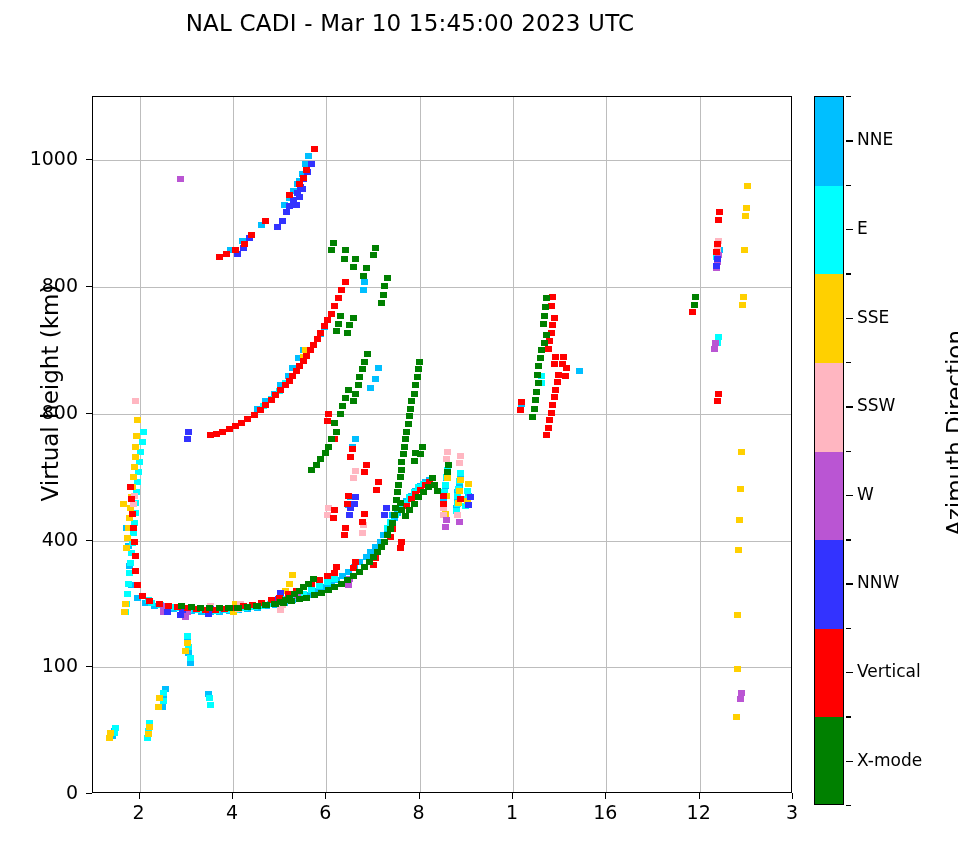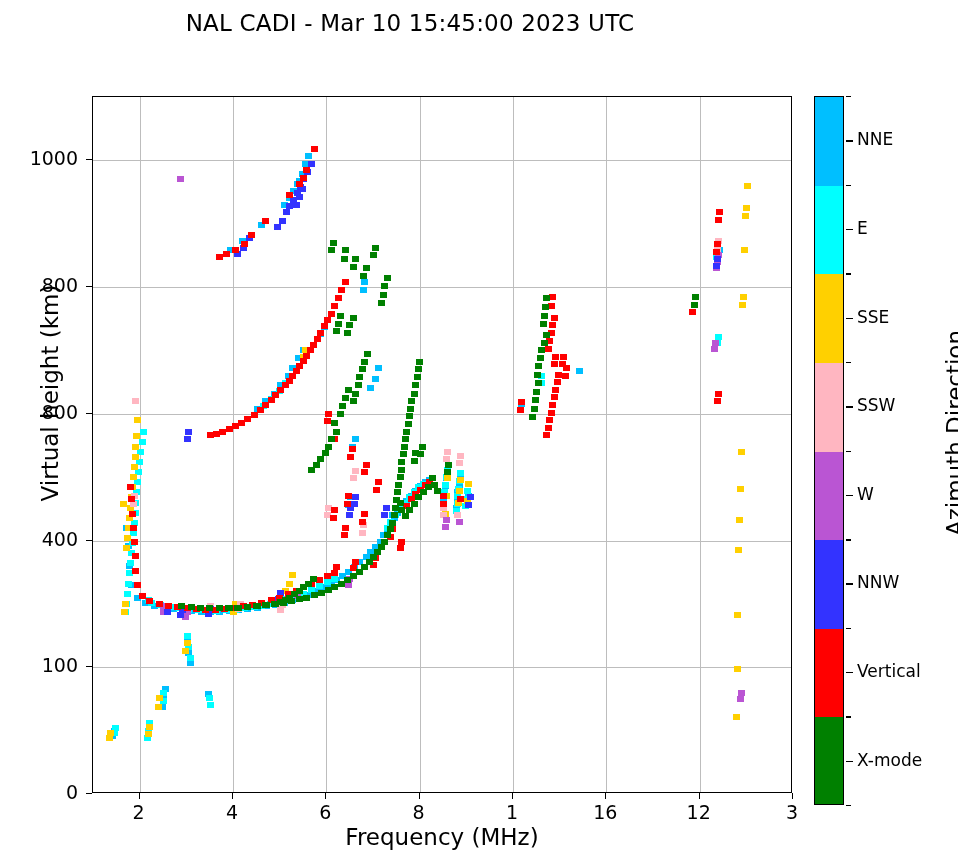--- a/index.html
+++ b/index.html
@@ -703,21 +703,20 @@
       <div class="ytick" style="top: 539.545px;"></div>
       <div class="ylab" style="left: 8px; top: 527.545px;">400</div>
       <div class="ytick" style="top: 412.818px;"></div>
       <div class="ylab" style="left: 8px; top: 400.818px;">800</div>
       <div class="ytick" style="top: 286.091px;"></div>
       <div class="ylab" style="left: 8px; top: 274.091px;">800</div>
       <div class="ytick" style="top: 159.364px;"></div>
       <div class="ylab" style="left: 8px; top: 147.364px;">1000</div>
     </div>
 
-  <div id="xaxis-title">Frequency (MHz)</div>
   <div id="yaxis-title">Virtual height (km)</div>
 
   <div id="cbar">
       <div class="cseg" style="top: 0px; height: 88.625px; background: rgb(0, 191, 255);"></div>
       <div class="cseg" style="top: 88.625px; height: 88.625px; background: rgb(0, 255, 255);"></div>
       <div class="cseg" style="top: 177.25px; height: 88.625px; background: rgb(255, 208, 0);"></div>
       <div class="cseg" style="top: 265.875px; height: 88.625px; background: rgb(255, 182, 193);"></div>
       <div class="cseg" style="top: 354.5px; height: 88.625px; background: rgb(186, 85, 211);"></div>
       <div class="cseg" style="top: 443.125px; height: 88.625px; background: rgb(51, 51, 255);"></div>
       <div class="cseg" style="top: 531.75px; height: 88.625px; background: rgb(255, 0, 0);"></div>

